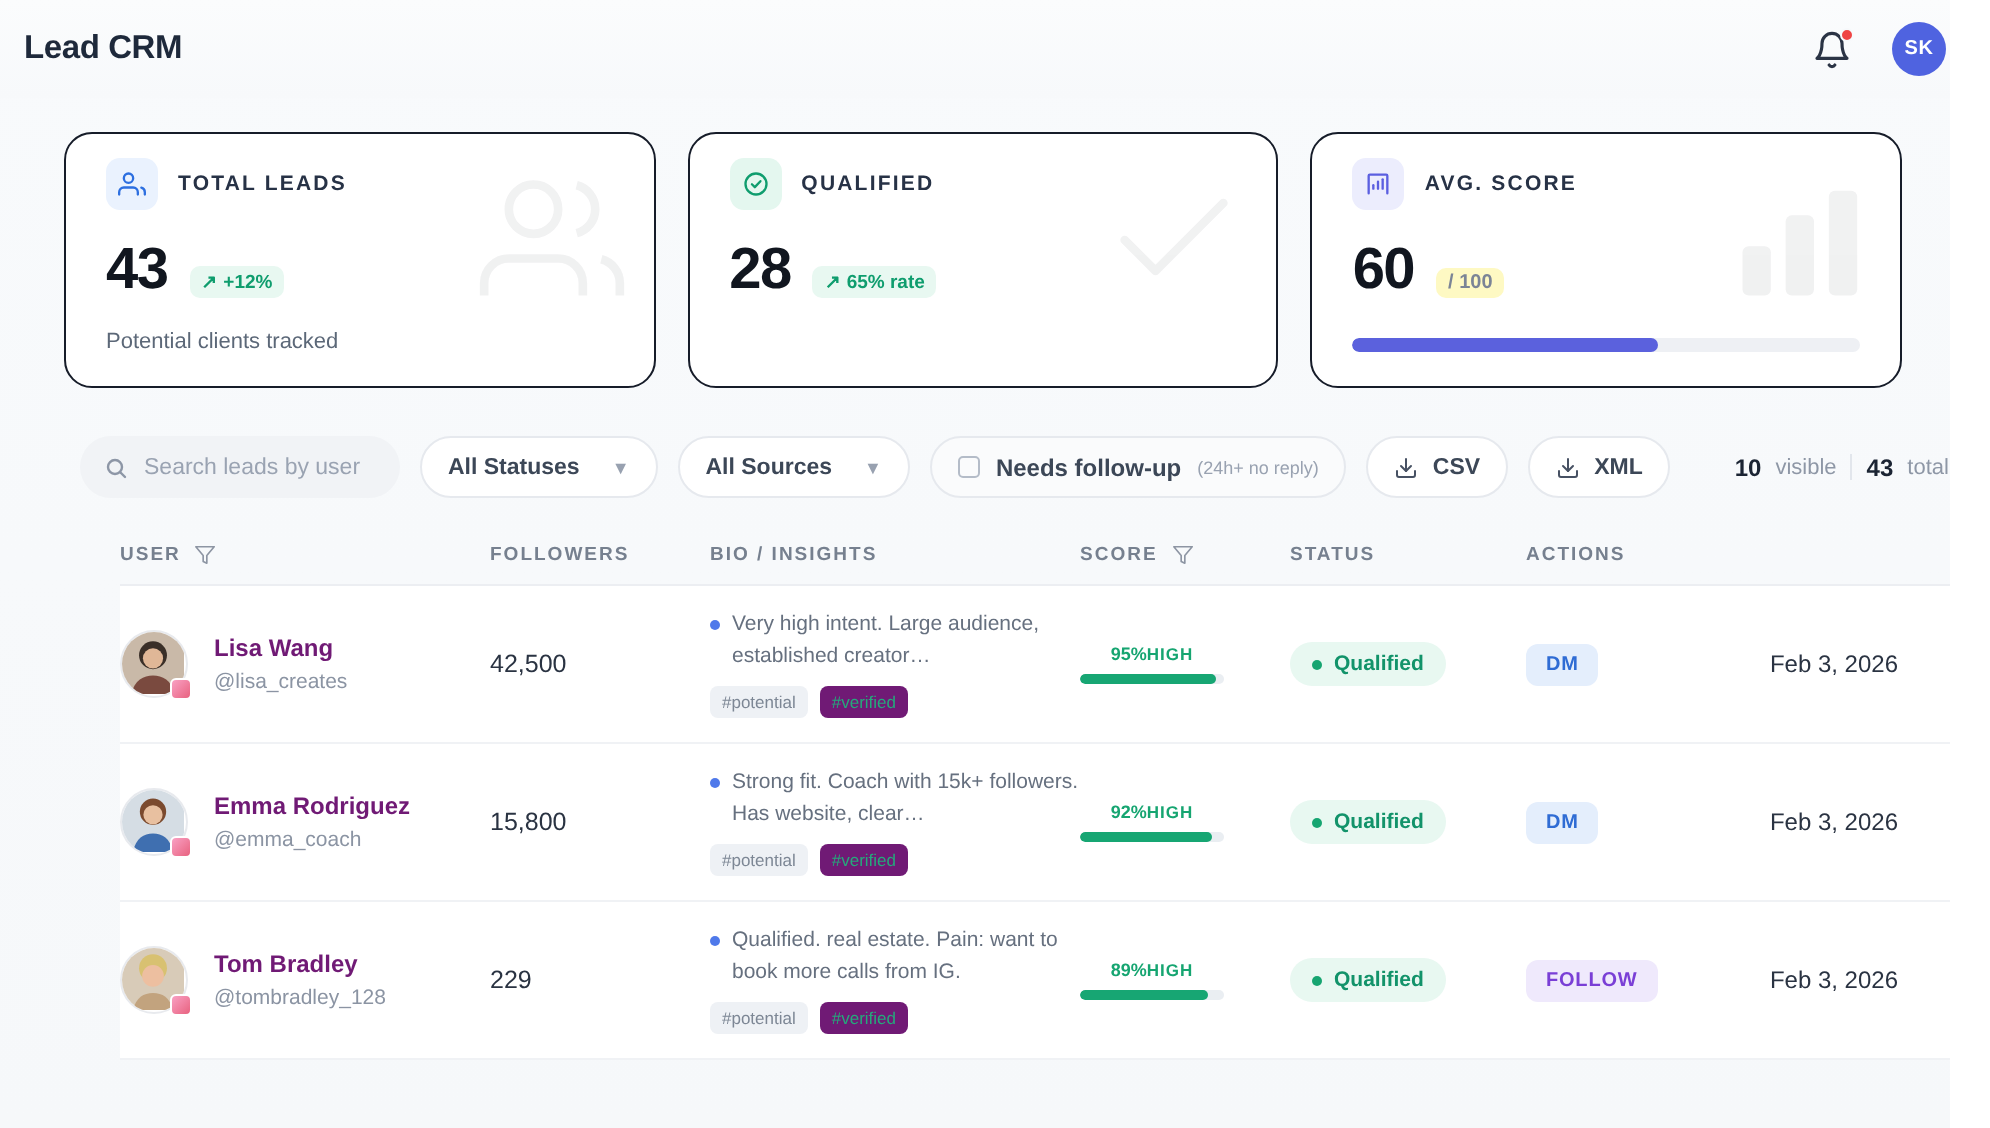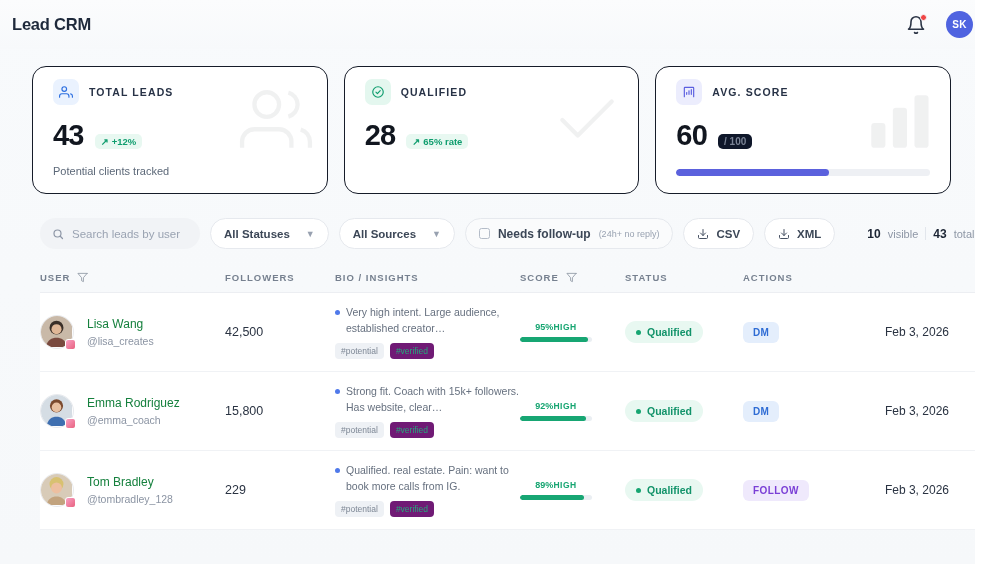--- a/index.html
+++ b/index.html
@@ -71,21 +71,21 @@
   .stat-value-row { display: flex; align-items: baseline; gap: 11px; margin-top: 14px; }
   .stat-value { font-size: 29px; font-weight: bold; color: #11161f; letter-spacing: -0.8px; }
   .stat-delta {
     display: flex; align-items: center; gap: 3px;
     font-size: 9.5px; font-weight: bold; color: #0f9d6e;
     background: #e8f8f1; border-radius: 5px; padding: 2px 6px;
   }
   .stat-sub { font-size: 11px; color: #5c6878; margin-top: 13px; }
   .stat-unit {
     font-size: 10px; font-weight: bold; color: #7b8496;
-    background: #0f172a; border-radius: 5px; padding: 2px 6px;
+    background: #fef9c3; border-radius: 5px; padding: 2px 6px;
   }
   .progress-track {
     margin-top: 17px; height: 7px; border-radius: 5px; background: #eef0f4;
     width: 100%; overflow: hidden;
   }
   .progress-fill { height: 100%; border-radius: 5px; background: #5b61dd; }
   .watermark {
     position: absolute; right: 14px; top: 16px;
     opacity: 0.055; color: #0b1220; pointer-events: none;
   }
@@ -130,21 +130,21 @@
     height: 31px; padding: 0 13px;
     background: #ffffff; border: 1px solid #e6e9ee; border-radius: 16px;
     font-size: 11.5px; font-weight: bold; color: #3c4757; cursor: pointer;
   }
   .counts { display: flex; align-items: center; gap: 7px; margin-left: 22px; }
   .counts .num { font-size: 12px; font-weight: bold; color: #1b2433; }
   .counts .word { font-size: 11px; color: #8e97a6; }
   .counts .sep { width: 1px; height: 13px; background: #e2e6ec; }
 
   
-  .table { margin-top: 14px; padding: 0 0 0 40px; }
+  .table { margin-top: 14px; padding: 0 0 0 60px; }
   .thead {
     display: flex; align-items: center;
     height: 30px;
     border-bottom: 1px solid #eceef2;
     padding-right: 46px;
   }
   .th {
     font-size: 9.5px; font-weight: bold; letter-spacing: 1px; color: #76808f;
     text-transform: uppercase;
     display: flex; align-items: center; gap: 7px;
@@ -170,21 +170,21 @@
   .ava {
     width: 34px; height: 34px; border-radius: 50%;
     border: 1.5px solid #e8eaee; overflow: hidden;
   }
   .ava-badge {
     position: absolute; right: -2px; bottom: -1px;
     width: 11px; height: 11px; border-radius: 3px;
     background: linear-gradient(135deg,#f9a1c4,#e8627f);
     border: 1.5px solid #fff;
   }
-  .uname { font-size: 12px; font-weight: normal; color: #15803d; }
+  .uname { font-size: 12px; font-weight: bold; color: #701a75; }
   .uhandle { font-size: 10.5px; color: #8b94a3; margin-top: 4px; }
   .followers { font-size: 12.5px; color: #2a3342; }
 
   .bio-cell { width: 185px; }
   .bio-line { display: flex; gap: 6px; }
   .bio-dot {
     width: 5px; height: 5px; border-radius: 50%;
     background: #4f79ea; margin-top: 5px; flex: none;
   }
   .bio-text {

